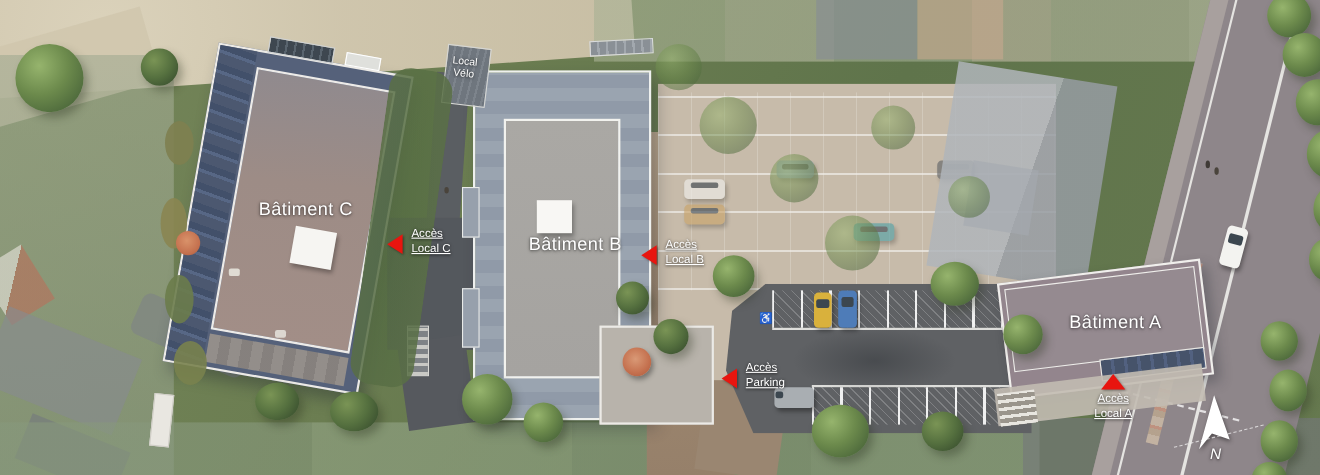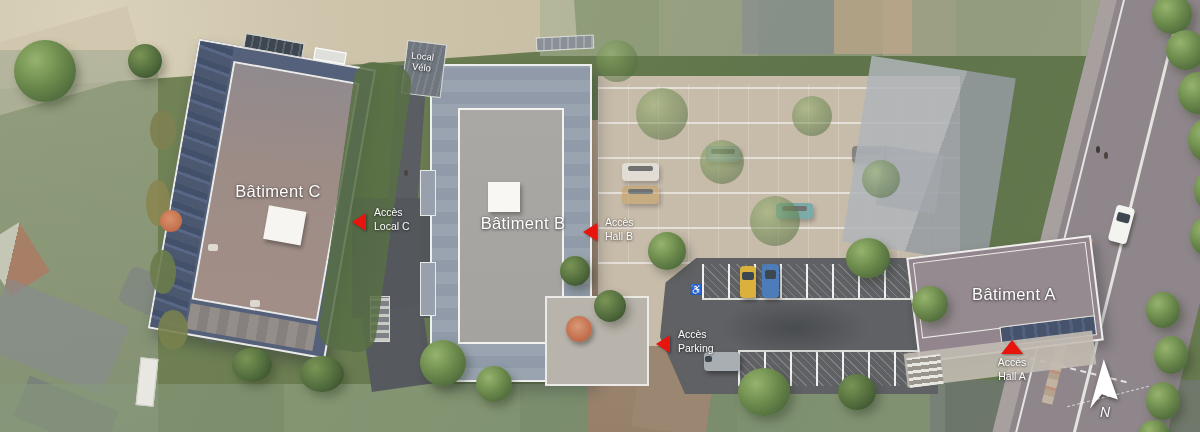--- a/index.html
+++ b/index.html
@@ -17,21 +17,21 @@
   .tree.dark{background:radial-gradient(circle at 35% 32%, #7a9455 0%, #55703f 50%, #3c5230 85%, transparent 100%);}
   .tree.faded{opacity:.52; box-shadow:none;}
   .bush{position:absolute;border-radius:50%;
     background:radial-gradient(circle at 40% 35%, #9a9a58 0%, #7c8048 55%, #5c6a3c 100%);opacity:.9;}
   .car{position:absolute;border-radius:4px;box-shadow:2px 3px 4px rgba(0,0,0,.35);}
   .car .glass{position:absolute;left:15%;right:15%;background:#3c4750;border-radius:2px;}
   .faded-zone{opacity:.62;}
   
   .lbl{position:absolute;color:var(--txt);text-shadow:0 1px 3px rgba(0,0,0,.55),0 0 2px rgba(0,0,0,.35);white-space:nowrap;}
   .bld-lbl{font-size:16.5px;letter-spacing:.4px;transform:translate(-50%,-50%);}
-  .acc-lbl{font-size:10.5px;line-height:1.3;}
+  .acc-lbl{font-size:10.5px;line-height:1.3;text-decoration:underline;}
   .tri-left{position:absolute;width:0;height:0;border-top:9px solid transparent;border-bottom:9px solid transparent;
     border-right:14px solid var(--red);filter:drop-shadow(1px 1px 1px rgba(0,0,0,.4));}
   .tri-up{position:absolute;width:0;height:0;border-left:11px solid transparent;border-right:11px solid transparent;
     border-bottom:14px solid var(--red);filter:drop-shadow(1px 1px 1px rgba(0,0,0,.4));}
   .stalls-top{background:
     repeating-linear-gradient(90deg, rgba(255,255,255,.9) 0 2px, transparent 2px 26px),
     repeating-linear-gradient(45deg, rgba(255,255,255,.20) 0 1px, transparent 1px 6px);}
   .whiteline{background:#f4f4f0;opacity:.85;}
 </style>
 </head>
@@ -237,37 +237,37 @@
     <div class="lbl acc-lbl" style="left:22px;top:0;">
       <div>Accès</div>
       <div>Local C</div>
     </div>
   </div>
 
   <div class="abs" style="left:583px;top:216px;">
     <div class="tri-left" style="left:0;top:7px;"></div>
     <div class="lbl acc-lbl" style="left:22px;top:0;">
       <div>Accès</div>
-      <div>Hall B</div>
+      <div>Local B</div>
     </div>
   </div>
 
   <div class="abs" style="left:656px;top:328px;">
     <div class="tri-left" style="left:0;top:7px;"></div>
     <div class="lbl acc-lbl" style="left:22px;top:0;">
       <div>Accès</div>
       <div>Parking</div>
     </div>
   </div>
 
   <div class="abs" style="left:990px;top:340px;">
     <div class="tri-up" style="left:11px;top:0;"></div>
     <div class="lbl acc-lbl" style="left:0;top:16px;text-align:center;width:44px;">
       <div>Accès</div>
-      <div>Hall A</div>
+      <div>Local A</div>
     </div>
   </div>
 
   <div class="abs" style="left:1078px;top:356px;width:64px;height:70px;">
     <svg width="64" height="70" viewBox="0 0 64 70" style="filter:drop-shadow(1px 2px 2px rgba(0,0,0,.45));">
       <polygon points="8,50 30,4 37,46 22,38" fill="#ffffff" transform="rotate(-10 24 28)"></polygon>
     </svg>
     <div class="lbl" style="left:22px;top:48px;font-size:14px;font-style:italic;">N</div>
     <div class="abs" style="left:-12px;top:40px;width:84px;height:0;border-top:1.5px dashed rgba(255,255,255,.65);transform:rotate(-14deg);"></div>
   </div>

